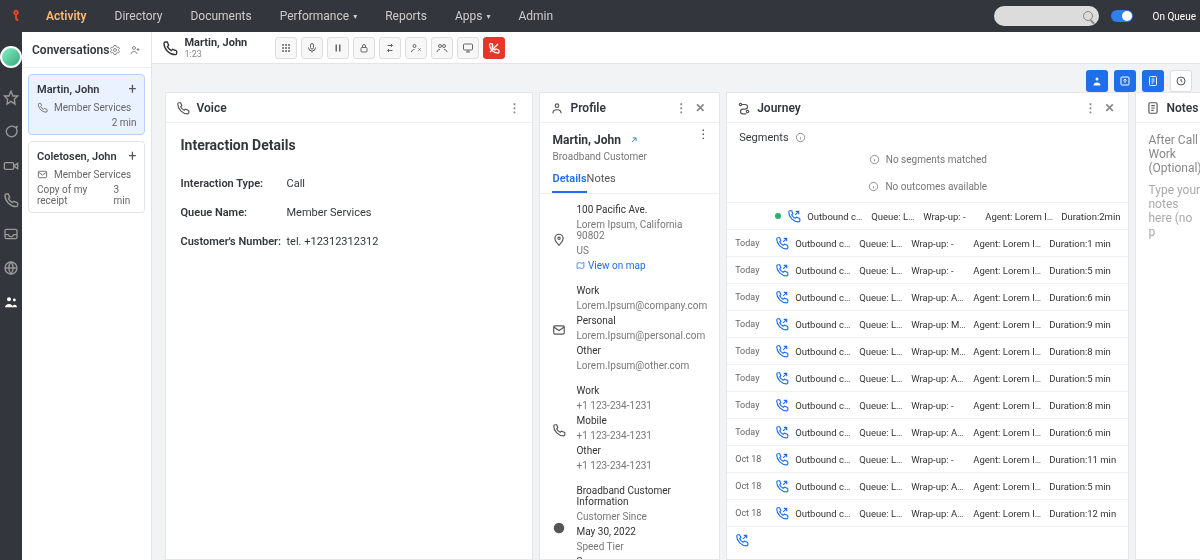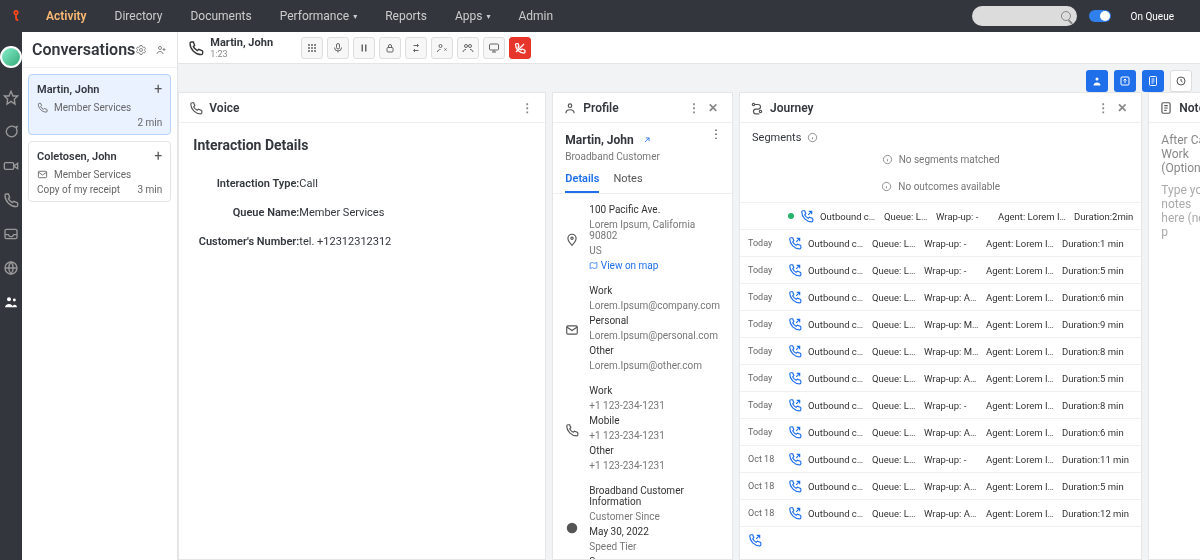--- a/index.html
+++ b/index.html
@@ -5,33 +5,33 @@
 * { box-sizing: border-box; margin: 0; padding: 0; }
 html, body { width: 1200px; height: 560px; font-family: -apple-system, BlinkMacSystemFont, "Segoe UI", Roboto, Arial, sans-serif; font-size: 12px; color: #33373d; overflow: hidden; background: #fff; }
 
 
 .topnav { height: 32px; background: #33373d; display: flex; align-items: center; color: #ddd; padding: 0 0 0 0; }
 .topnav .logo { width: 32px; height: 32px; display: flex; align-items: center; justify-content: center; color: #ff451a; font-weight: bold; }
 .topnav .tab { padding: 0 14px; height: 32px; display: flex; align-items: center; cursor: pointer; font-size: 12px; color: #ccc; gap: 4px; }
 .topnav .tab.active { color: #fdba74; font-weight: 600; }
 .topnav .spacer { flex: 1; }
 .topnav .search { width: 105px; height: 20px; background: #dcdcdc; border-radius: 10px; margin-right: 12px; display: flex; align-items: center; justify-content: flex-end; padding-right: 6px; }
-.topnav .toggle { display: flex; align-items: center; gap: 20px; color: #fff; font-size: 10px; margin-right: 26px; }
+.topnav .toggle { display: flex; align-items: center; gap: 20px; color: #fff; font-size: 10px; margin-right: 4px; }
 .switch { width: 22px; height: 12px; background: #2f80ed; border-radius: 6px; position: relative; }
 .switch::after { content: ""; position: absolute; width: 10px; height: 10px; background: #fff; border-radius: 50%; top: 1px; right: 1px; }
 
 
 .app { display: flex; height: calc(560px - 32px); }
 .rail { width: 32px; background: #33373d; display: flex; flex-direction: column; align-items: center; padding-top: 14px; gap: 18px; }
 .rail .ico { width: 16px; height: 16px; color: #999; }
 .rail .avatar { width: 22px; height: 22px; border-radius: 50%; background: linear-gradient(135deg,#8ec,#3a7); border: 2px solid #fff; margin-bottom: 4px; }
 .rail .ico.active { color: #fff; }
 
 .conv-panel { width: 180px; border-right: 1px solid #e4e4e4; display: flex; flex-direction: column; background: #fff; }
-.conv-head { height: 36px; display: flex; align-items: center; padding: 0 10px; font-weight: 600; font-size: 16px; justify-content: space-between; border-bottom: 1px solid #eee; }
+.conv-head { height: 36px; display: flex; align-items: center; padding: 0 10px; font-weight: 600; font-size: 12px; justify-content: space-between; border-bottom: 1px solid #eee; }
 .conv-head .icons { display: flex; gap: 8px; color: #888; }
 .conv-card { margin: 6px 6px 0 6px; border: 1px solid #b7d2ff; border-radius: 4px; padding: 8px 8px 6px 8px; background: #eaf1ff; position: relative; }
 .conv-card.plain { background: #fff; border-color: #e4e4e4; }
 .conv-card .name { font-weight: 600; font-size: 11px; }
 .conv-card .plus { position: absolute; right: 8px; top: 6px; color: #555; font-size: 14px; }
 .conv-card .sub { display: flex; align-items: center; gap: 6px; color: #666; font-size: 10px; margin-top: 6px; }
 .conv-card .meta { text-align: right; font-size: 10px; color: #666; margin-top: 4px; }
 .conv-card .meta2 { display:flex; justify-content:space-between; font-size:10px; color:#666; margin-top:4px;}
 
 .main { flex: 1; display: flex; flex-direction: column; background: #f2f3f5; }
@@ -42,41 +42,41 @@
 .call-btns { display: flex; gap: 4px; margin-left: 18px; }
 .btn { width: 22px; height: 22px; border: 1px solid #ddd; border-radius: 3px; display: flex; align-items: center; justify-content: center; background: #f7f7f7; color: #666; }
 .btn.danger { background: #e7352c; border-color: #e7352c; color: #fff; }
 
 .workspace { flex: 1; display: flex; gap: 6px; padding: 0 0 0 0; overflow: hidden; }
 .ws-actions { position:absolute; right:8px; top:70px; display:flex; gap:6px; }
 .ws-actions .wsbtn { width:22px; height:22px; background:#1f6feb; border-radius:3px; display:flex; align-items:center; justify-content:center; color:#fff; }
 .ws-actions .wsbtn.light { background:#fff; border:1px solid #ddd; color:#555; }
 
 .pane { background: #fff; border: 1px solid #e6e6e6; display: flex; flex-direction: column; margin-top: 28px;}
-.pane.voice { flex: 0 0 368px; margin-left:0; }
+.pane.voice { flex: 0 0 368px; margin-left:13px; }
 .pane.profile { flex: 0 0 164px; }
 .pane.journey { flex: 0 0 336px; }
 .pane.notes { flex: 1; }
 .pane-head { height: 30px; display: flex; align-items: center; padding: 0 10px; border-bottom: 1px solid #eee; gap: 6px; font-weight: 600; font-size: 12px; }
 .pane-head .grow { flex: 1; }
 .pane-head .hico { color: #888; cursor: pointer; width:14px; }
 .pane-body { flex: 1; overflow: auto; }
 
 
 .voice-body { padding: 14px 14px; }
 .voice-title { font-weight: 700; font-size: 14px; margin-bottom: 16px; }
 .kv { display: flex; padding: 8px 0; }
-.kv .k { width: 106px; font-weight: 600; font-size: 11px; text-align: right; }
+.kv .k { width: 106px; font-weight: 600; font-size: 11px; }
 .kv .v { font-size: 11px; }
 
 
 .profile-top { padding: 10px 12px 0 12px; position:relative;}
 .profile-name { font-weight: 700; font-size: 12px; display:flex; align-items:center; gap:8px;}
 .profile-sub { color: #777; font-size: 10px; margin-top: 4px; }
-.profile-tabs { display: flex; gap: 14px; border-bottom: 1px solid #eee; margin-top: 10px; padding:0 12px;}
+.profile-tabs { display: flex; border-bottom: 1px solid #eee; margin-top: 10px; padding:0 12px;}
 .profile-tabs .pt { font-size: 11px; padding-bottom: 6px; color:#555; }
 .profile-tabs .pt.active { color: #1f6feb; border-bottom: 2px solid #1f6feb; font-weight:600;}
 .p-section { display:flex; gap:10px; padding:10px 12px 0 12px; font-size:10px; color:#333;}
 .p-section .picon { width:14px; color:#555; flex:none;}
 .p-section .pcontent { flex:1; }
 .p-section .label { color:#333; }
 .p-section .muted { color:#777; }
 .p-link { color:#1f6feb; }
 .p-block { margin-bottom:4px; }
 

